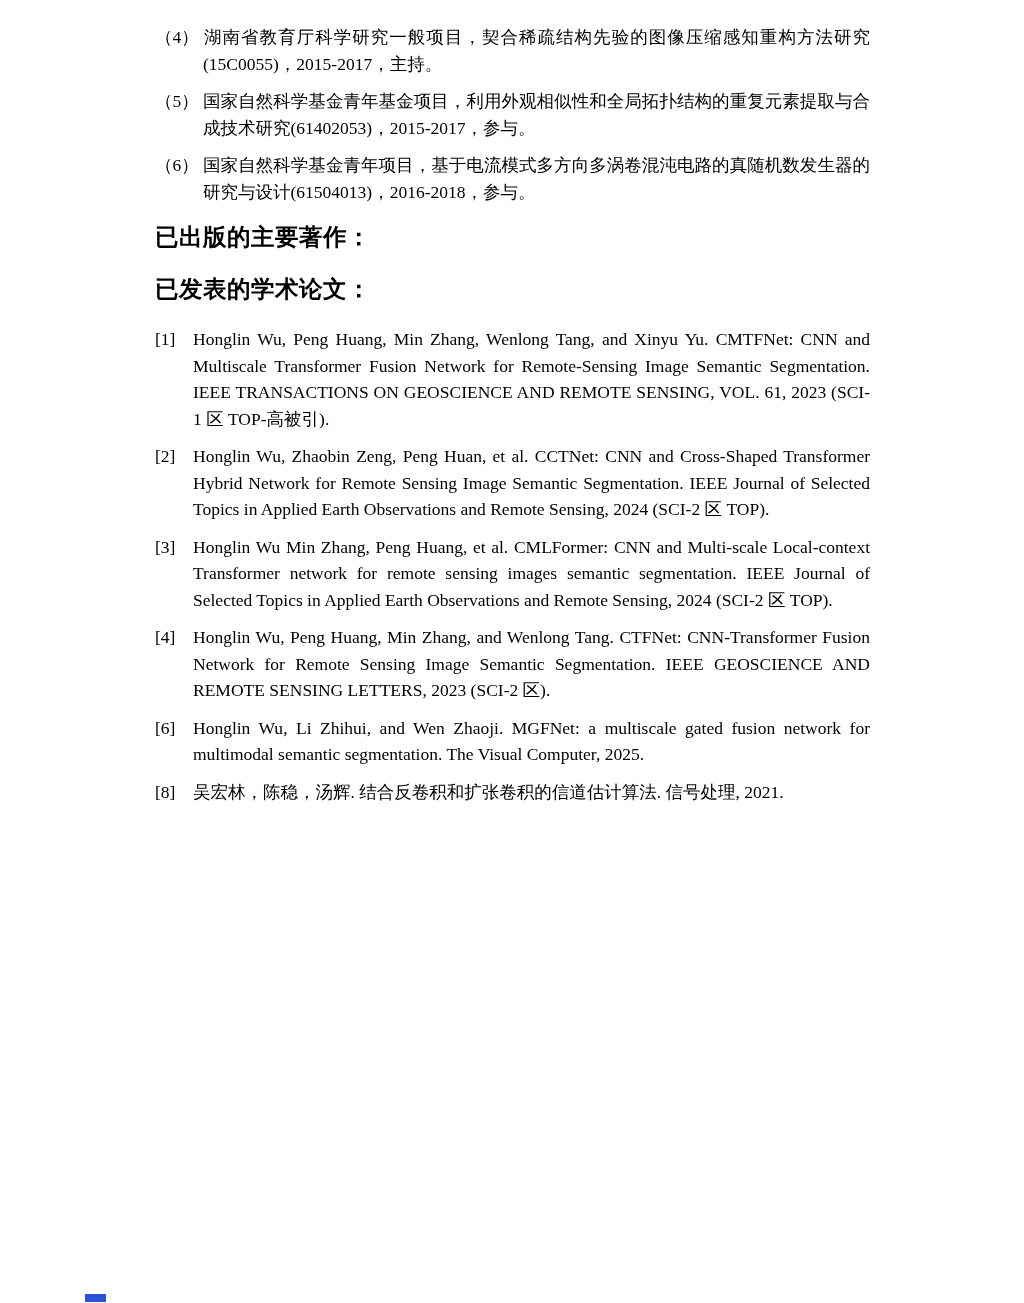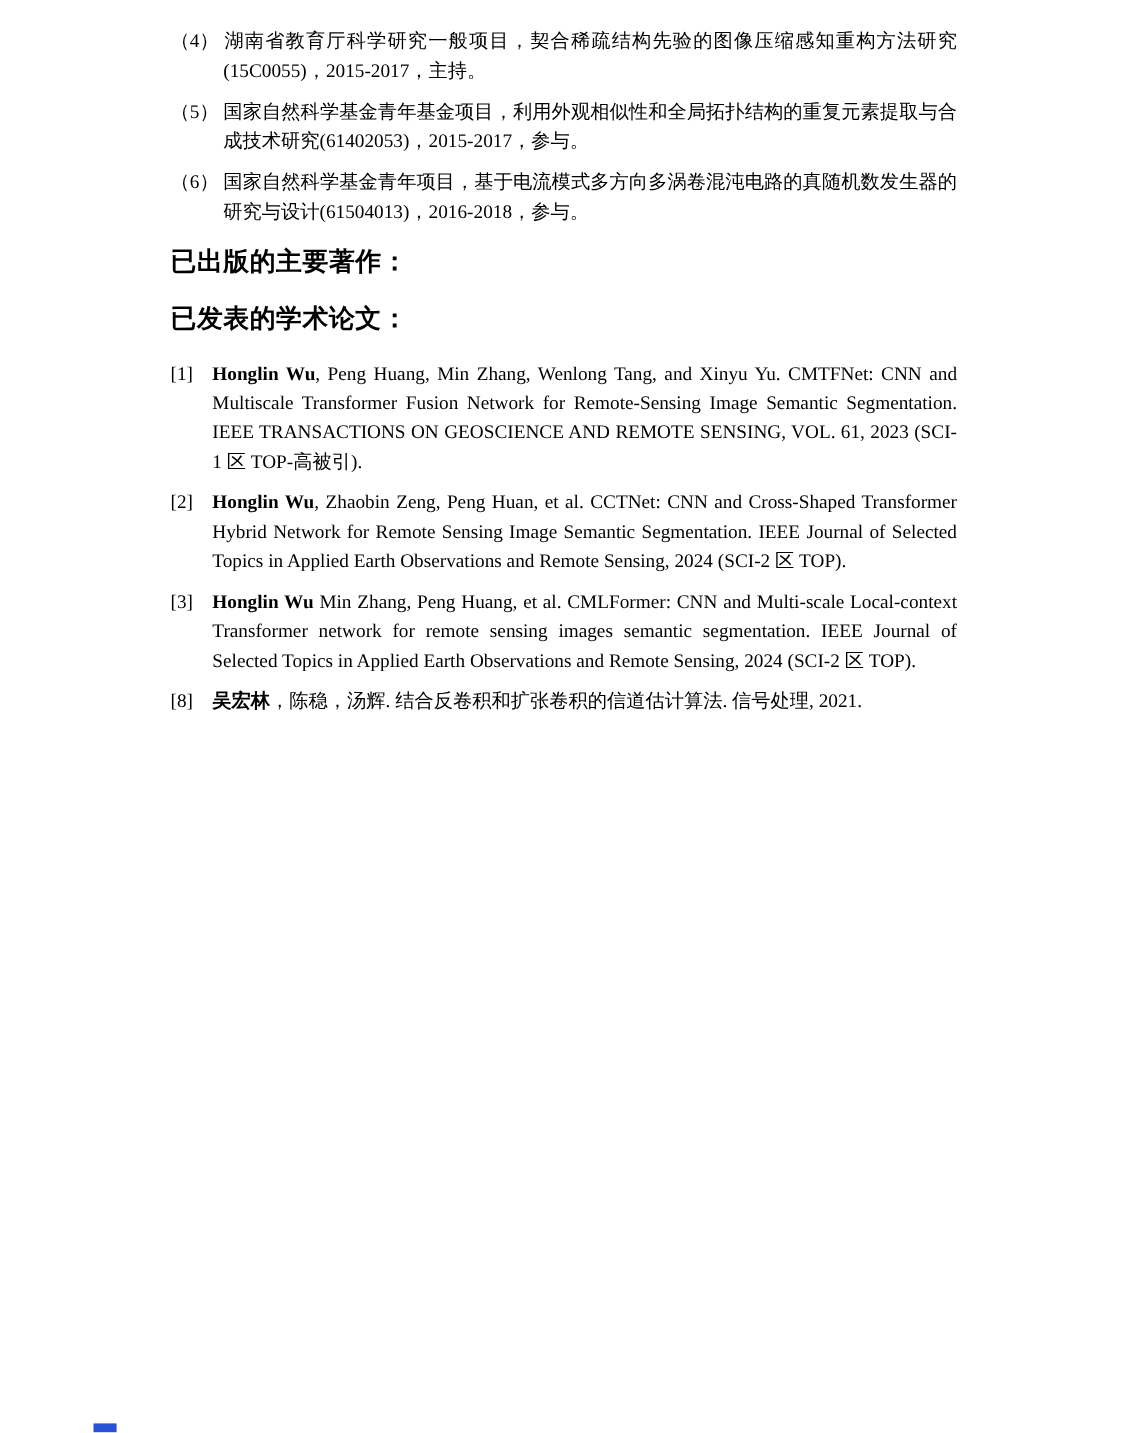--- a/index.html
+++ b/index.html
@@ -37,21 +37,21 @@
     margin-bottom: 11px;
   }
   .num-list .item-label {
     display: inline-block;
     width: var(--ind, 38px);
     text-indent: 0;
   }
   .projects { --ind: 48px; }
   .refs { --ind: 38px; }
   .num-list b {
-    font-weight: bold;
+    font-weight: normal;
   }
   h2.sec-heading {
     font-family: Liberation Sans, sans-serif;
     font-weight: bold;
     font-size: 23.5px;
     line-height: 30px;
     margin: 17px 0 22px 0;
     letter-spacing: 0.5px;
     text-align: left;
   }
@@ -76,17 +76,19 @@
 
   <h2 class="sec-heading">已出版的主要著作：</h2>
 
 
   <h2 class="sec-heading">已发表的学术论文：</h2>
 
   <ol id="papers-list" class="num-list refs">
       <li><span class="item-label">[1]</span><b>Honglin Wu</b>, Peng Huang, Min Zhang, Wenlong Tang, and Xinyu Yu. CMTFNet: CNN and Multiscale Transformer Fusion Network for Remote-Sensing Image Semantic Segmentation. IEEE TRANSACTIONS ON GEOSCIENCE AND REMOTE SENSING, VOL. 61, 2023 (SCI-1 区 TOP-高被引).</li>
       <li><span class="item-label">[2]</span><b>Honglin Wu</b>, Zhaobin Zeng, Peng Huan, et al. CCTNet: CNN and Cross-Shaped Transformer Hybrid Network for Remote Sensing Image Semantic Segmentation. IEEE Journal of Selected Topics in Applied Earth Observations and Remote Sensing, 2024 (SCI-2 区 TOP).</li>
       <li><span class="item-label">[3]</span><b>Honglin Wu</b> Min Zhang, Peng Huang, et al. CMLFormer: CNN and Multi-scale Local-context Transformer network for remote sensing images semantic segmentation. IEEE Journal of Selected Topics in Applied Earth Observations and Remote Sensing, 2024 (SCI-2 区 TOP).</li>
+      <li><span class="item-label">[4]</span><b>Honglin Wu,</b> Peng Huang, Min Zhang, and Wenlong Tang. CTFNet: CNN-Transformer Fusion Network for Remote Sensing Image Semantic Segmentation. IEEE GEOSCIENCE AND REMOTE SENSING LETTERS, 2023 (SCI-2 区).</li>
+      <li><span class="item-label">[6]</span><b>Honglin Wu</b>, Li Zhihui, and Wen Zhaoji. MGFNet: a multiscale gated fusion network for multimodal semantic segmentation. The Visual Computer, 2025.</li>
       <li><span class="item-label">[8]</span><b>吴宏林</b>，陈稳，汤辉. 结合反卷积和扩张卷积的信道估计算法. 信号处理, 2021.</li>
     </ol>
 
   <div class="blue-mark" style="background: rgb(40, 83, 214);"></div>
 </div>
 
 </body></html>

